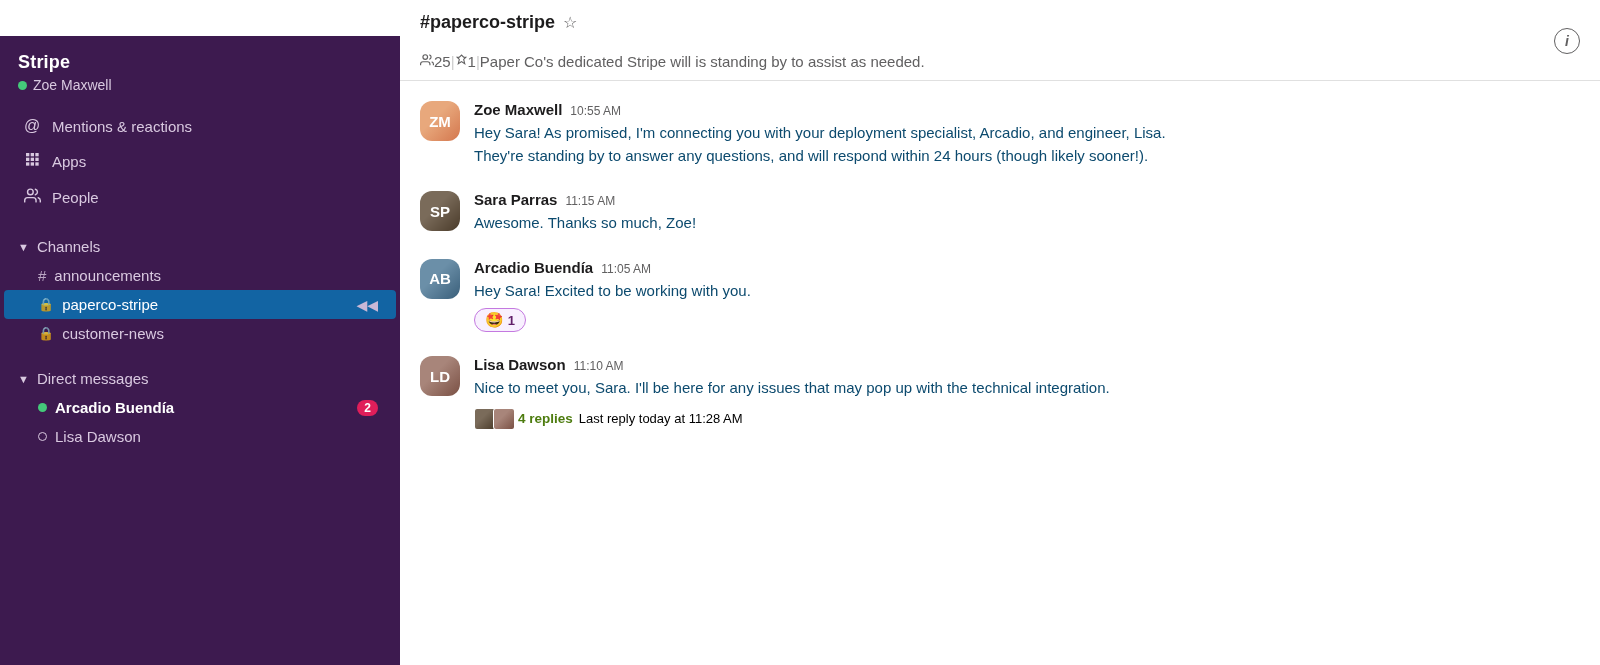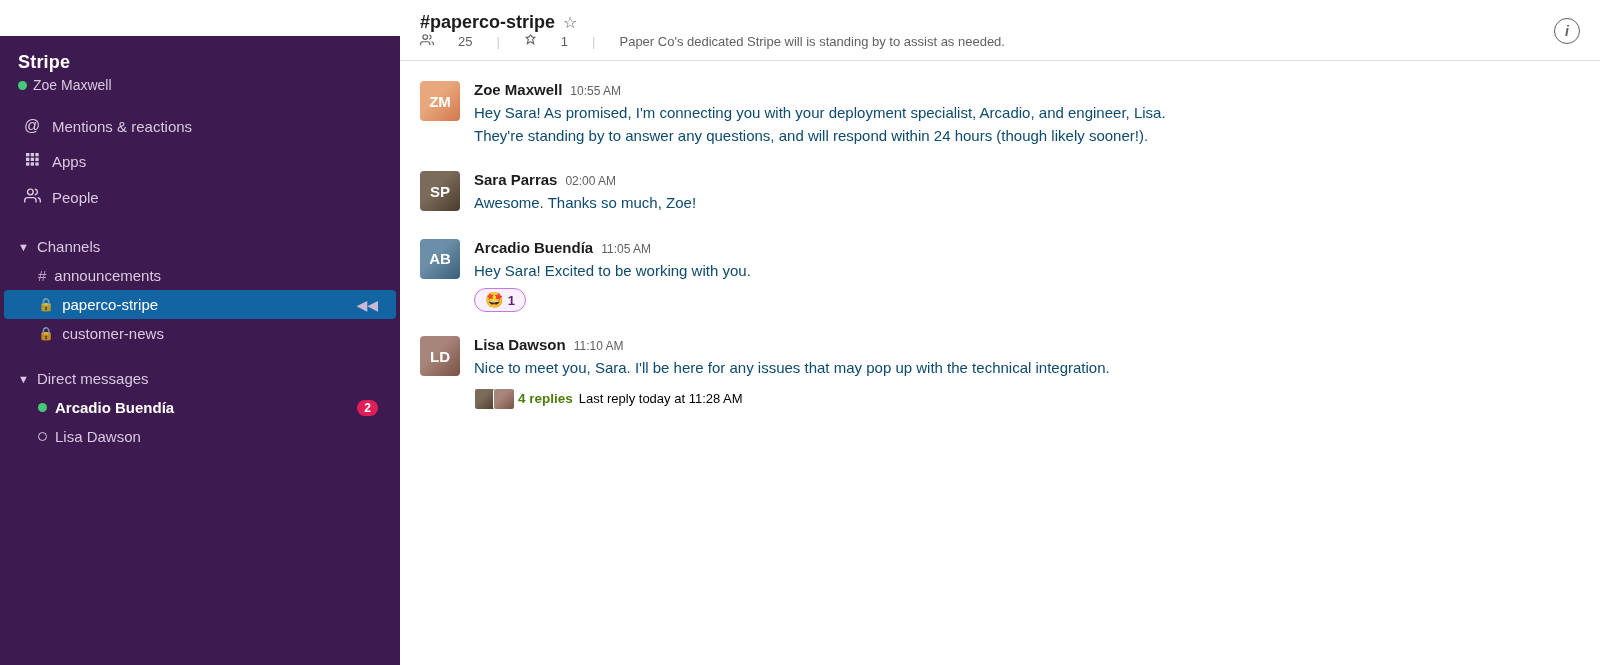--- a/index.html
+++ b/index.html
@@ -168,24 +168,24 @@
     }
     #channel-title {
       font-size: 18px;
       font-weight: 700;
       color: #1d1c1d;
     }
     .star-icon { font-size: 16px; color: #616061; cursor: pointer; }
     #channel-meta {
       display: flex;
       align-items: center;
-      gap: 24px;
-      margin-top: 0;
+      gap: 0;
+      margin-top: 20px;
       color: #616061;
-      font-size: 13px;
+      font-size: 15px;
     }
     .meta-sep { color: #ccc; }
     .info-btn {
       margin-left: auto;
       font-size: 20px;
       color: #616061;
       cursor: pointer;
       border: 1.5px solid #616061;
       border-radius: 50%;
       width: 26px;
@@ -204,21 +204,21 @@
     }
     .message-block {
       display: flex;
       gap: 14px;
       margin-bottom: 24px;
       align-items: flex-start;
     }
     .avatar {
       width: 40px;
       height: 40px;
-      border-radius: 4px;
+      border-radius: 12px;
       flex-shrink: 0;
       overflow: hidden;
     }
     
     .avatar-zoe { background: linear-gradient(135deg, #e8a87c 40%, #d4774e 100%); }
     .avatar-sara { background: linear-gradient(135deg, #7a6b5a 40%, #4a3b2a 100%); }
     .avatar-arcadio { background: linear-gradient(135deg, #6b8fa8 40%, #3a5f7a 100%); }
     .avatar-lisa { background: linear-gradient(135deg, #a8857a 40%, #7a5044 100%); }
     .avatar-placeholder {
       width: 100%;
@@ -428,21 +428,21 @@
       </div>
     </div>
 
     <div class="message-block">
       <div class="avatar avatar-sara">
         <div class="avatar-placeholder">SP</div>
       </div>
       <div class="msg-content">
         <div class="msg-header">
           <span class="msg-author">Sara Parras</span>
-          <span class="msg-time">02:00 AM</span>
+          <span class="msg-time">11:15 AM</span>
         </div>
         <div class="msg-text">Awesome. Thanks so much, Zoe!</div>
       </div>
     </div>
 
     <div class="message-block">
       <div class="avatar avatar-arcadio">
         <div class="avatar-placeholder">AB</div>
       </div>
       <div class="msg-content">

